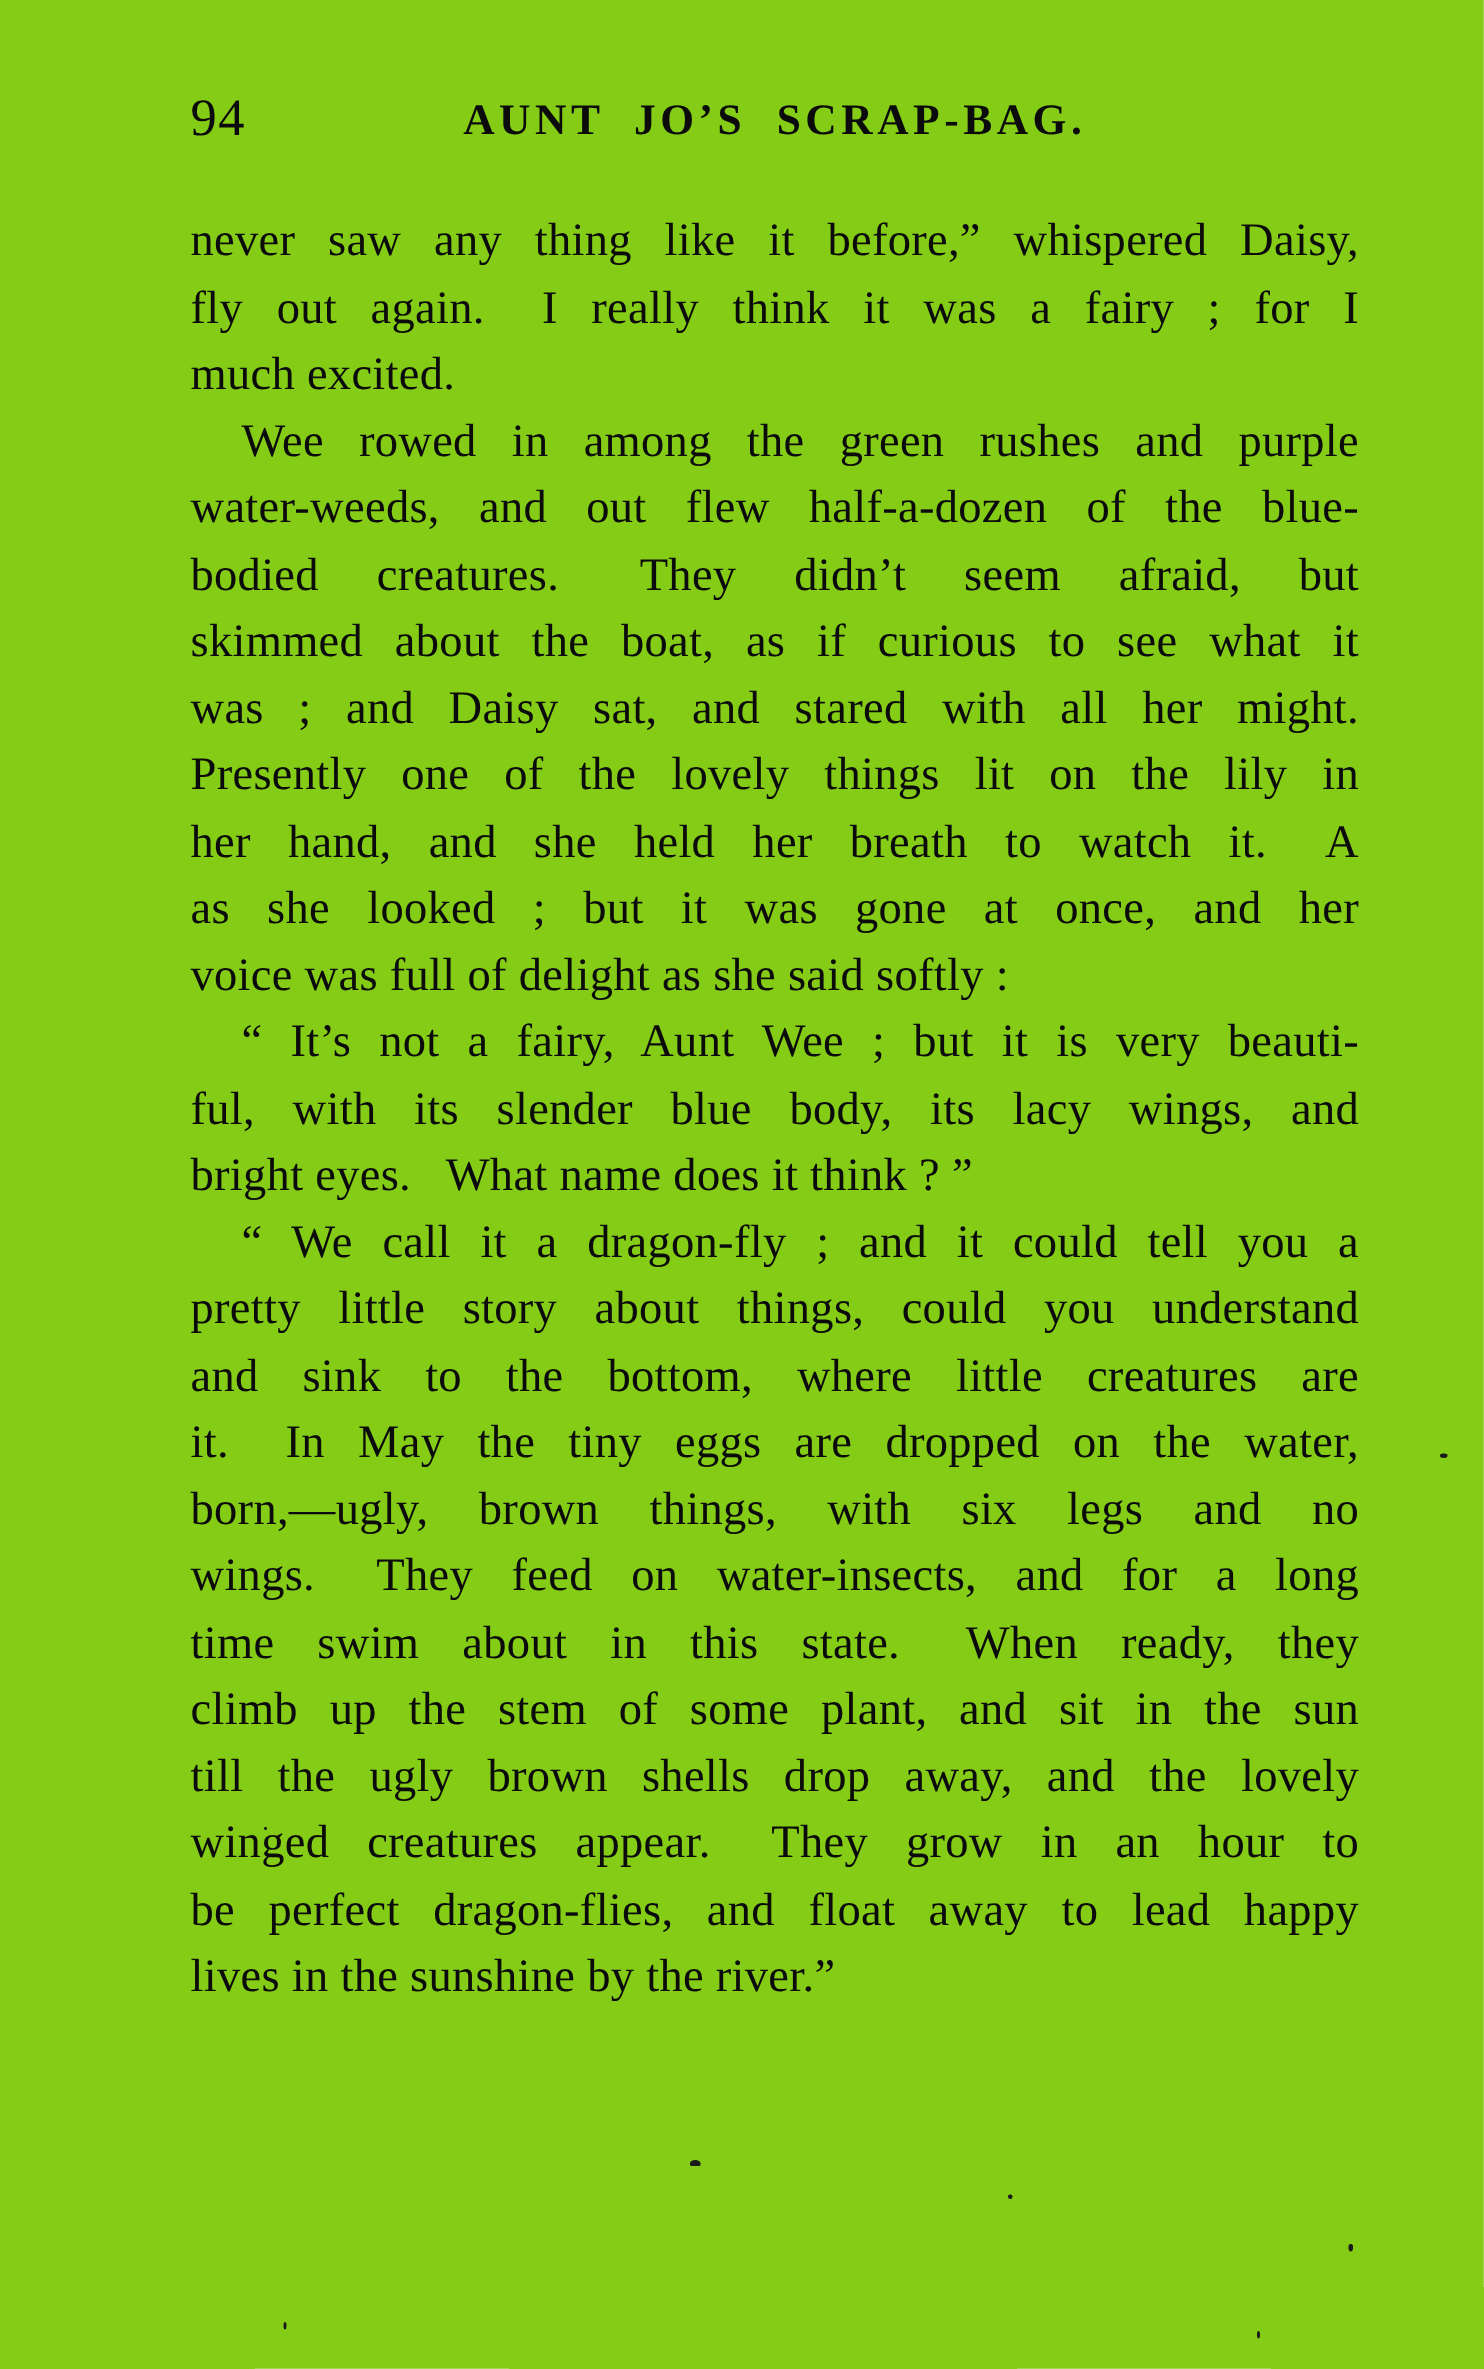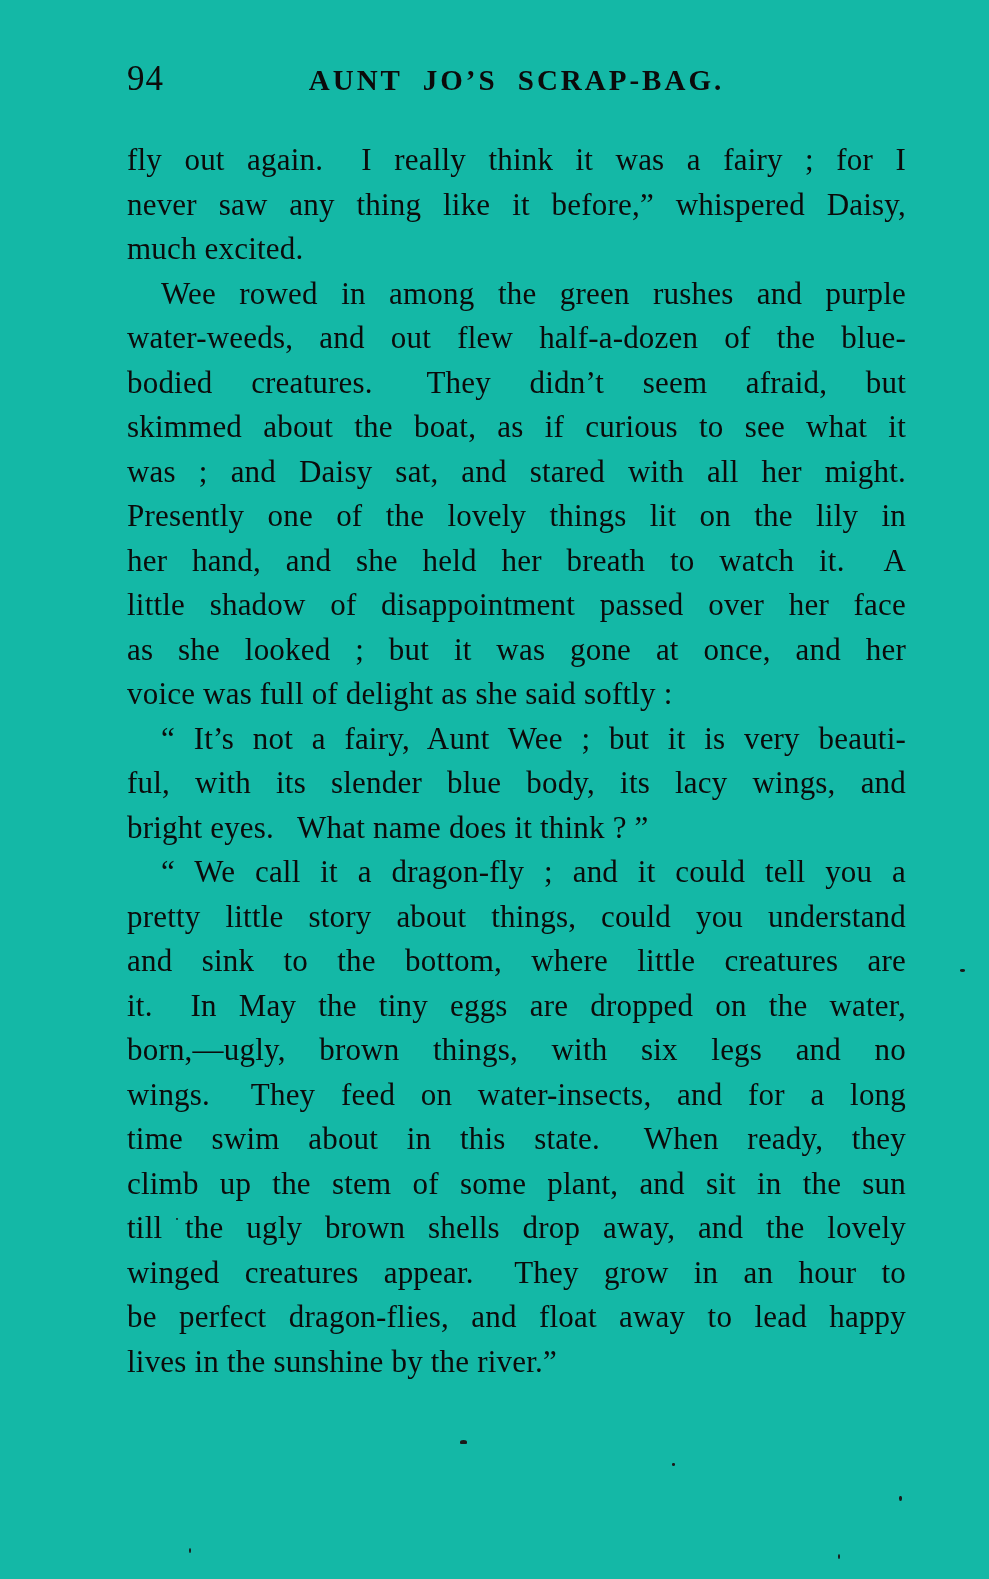--- a/index.html
+++ b/index.html
@@ -7,21 +7,21 @@
     width: 989px; height: 1579px;
     background: #ffffff;
     font-family: "Liberation Serif", serif;
     color: #0b0b0b;
     position: relative;
     overflow: hidden;
   }
   .page {
     position: absolute; left: 0; top: 0;
     width: 989px; height: 1579px;
-    background: #14b8a6;
+    background: #84cc16;
   }
   .header {
     position: absolute; left: 127px; top: 58px;
     width: 779px; height: 48px;
   }
   .page-number {
     position: absolute; left: 0; top: 2px;
     font-size: 35px; line-height: 38px;
     letter-spacing: 1px;
   }
@@ -72,34 +72,33 @@
 <div class="page">
 
   <div class="header">
     <span class="page-number">94</span>
     <span class="running-title">AUNT JO’S SCRAP-BAG.</span>
   </div>
 
   <div class="text-block">
 
     <div class="para">
+      <div class="line">never saw any thing like it before,” whispered Daisy,</div>
       <div class="line">fly out again.  I really think it was a fairy ; for I</div>
-      <div class="line">never saw any thing like it before,” whispered Daisy,</div>
       <div class="line lastline">much excited.</div>
     </div>
 
     <div class="para">
       <div class="line indent">Wee rowed in among the green rushes and purple</div>
       <div class="line">water-weeds, and out flew half-a-dozen of the blue-</div>
       <div class="line">bodied creatures.  They didn’t seem afraid, but</div>
       <div class="line">skimmed about the boat, as if curious to see what it</div>
       <div class="line">was ; and Daisy sat, and stared with all her might.</div>
       <div class="line">Presently one of the lovely things lit on the lily in</div>
       <div class="line">her hand, and she held her breath to watch it.  A</div>
-      <div class="line">little shadow of disappointment passed over her face</div>
       <div class="line">as she looked ; but it was gone at once, and her</div>
       <div class="line lastline">voice was full of delight as she said softly :</div>
     </div>
 
     <div class="para">
       <div class="line indent">“ It’s not a fairy, Aunt Wee ; but it is very beauti-</div>
       <div class="line">ful, with its slender blue body, its lacy wings, and</div>
       <div class="line lastline">bright eyes.  What name does it think ? ”</div>
     </div>
 

